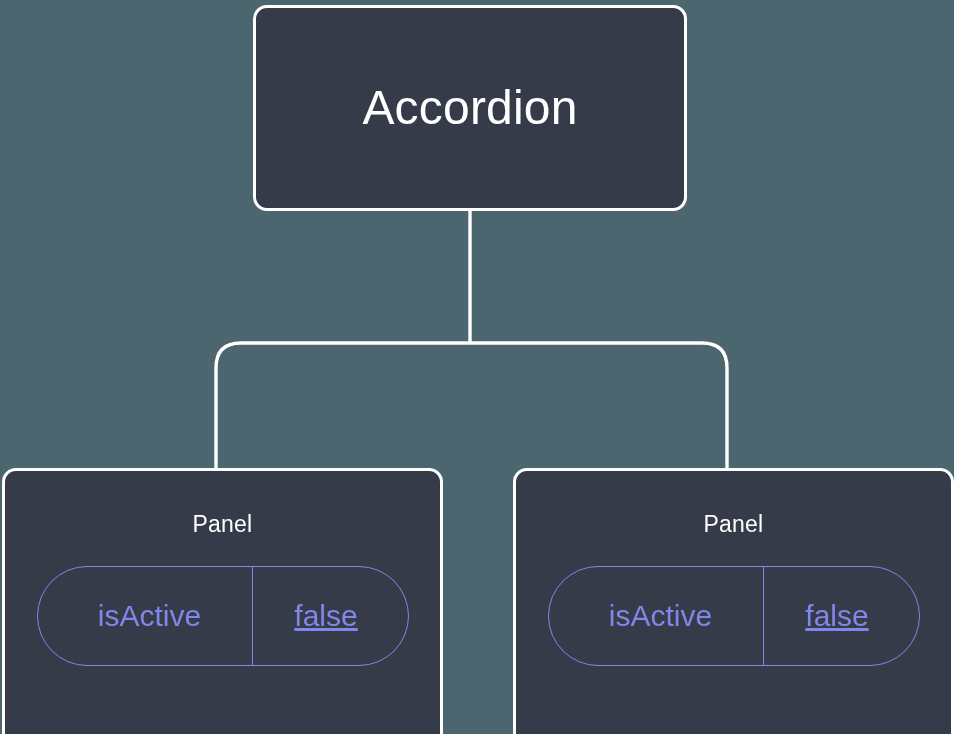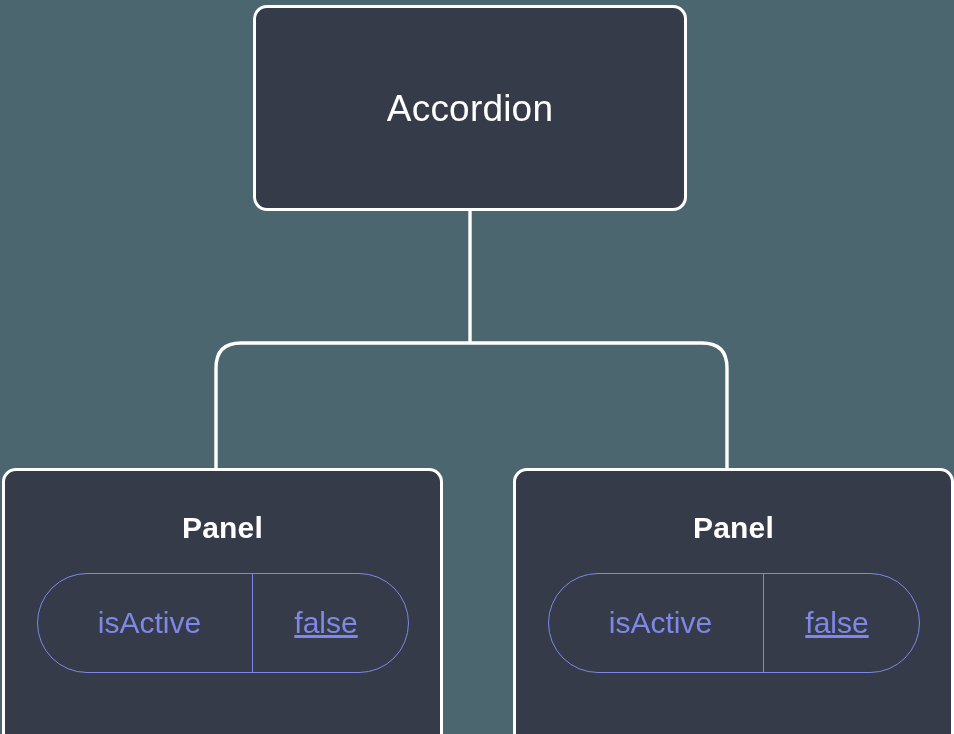--- a/index.html
+++ b/index.html
@@ -50,29 +50,28 @@
     top: 468px;
     width: 441px;
     height: 280px;
     padding-top: 42px;
   }
   .node-child.left  { left: 2px; }
   .node-child.right { left: 513px; }
 
   .node-title {
     color: #ffffff;
-    font-size: 37px;
+    font-size: 48px;
     font-weight: 400;
     letter-spacing: 0.2px;
     line-height: 1;
     white-space: nowrap;
   }
   .node-child .node-title {
-    font-size: 30px;
-    font-weight: bold;
+    font-size: 23px;
   }
 
   
   .prop-pill {
     position: relative;
     margin-top: 30px;
     height: 100px;
     box-sizing: border-box;
     border: 1.6px solid #7f87e8;
     border-radius: 50px;

